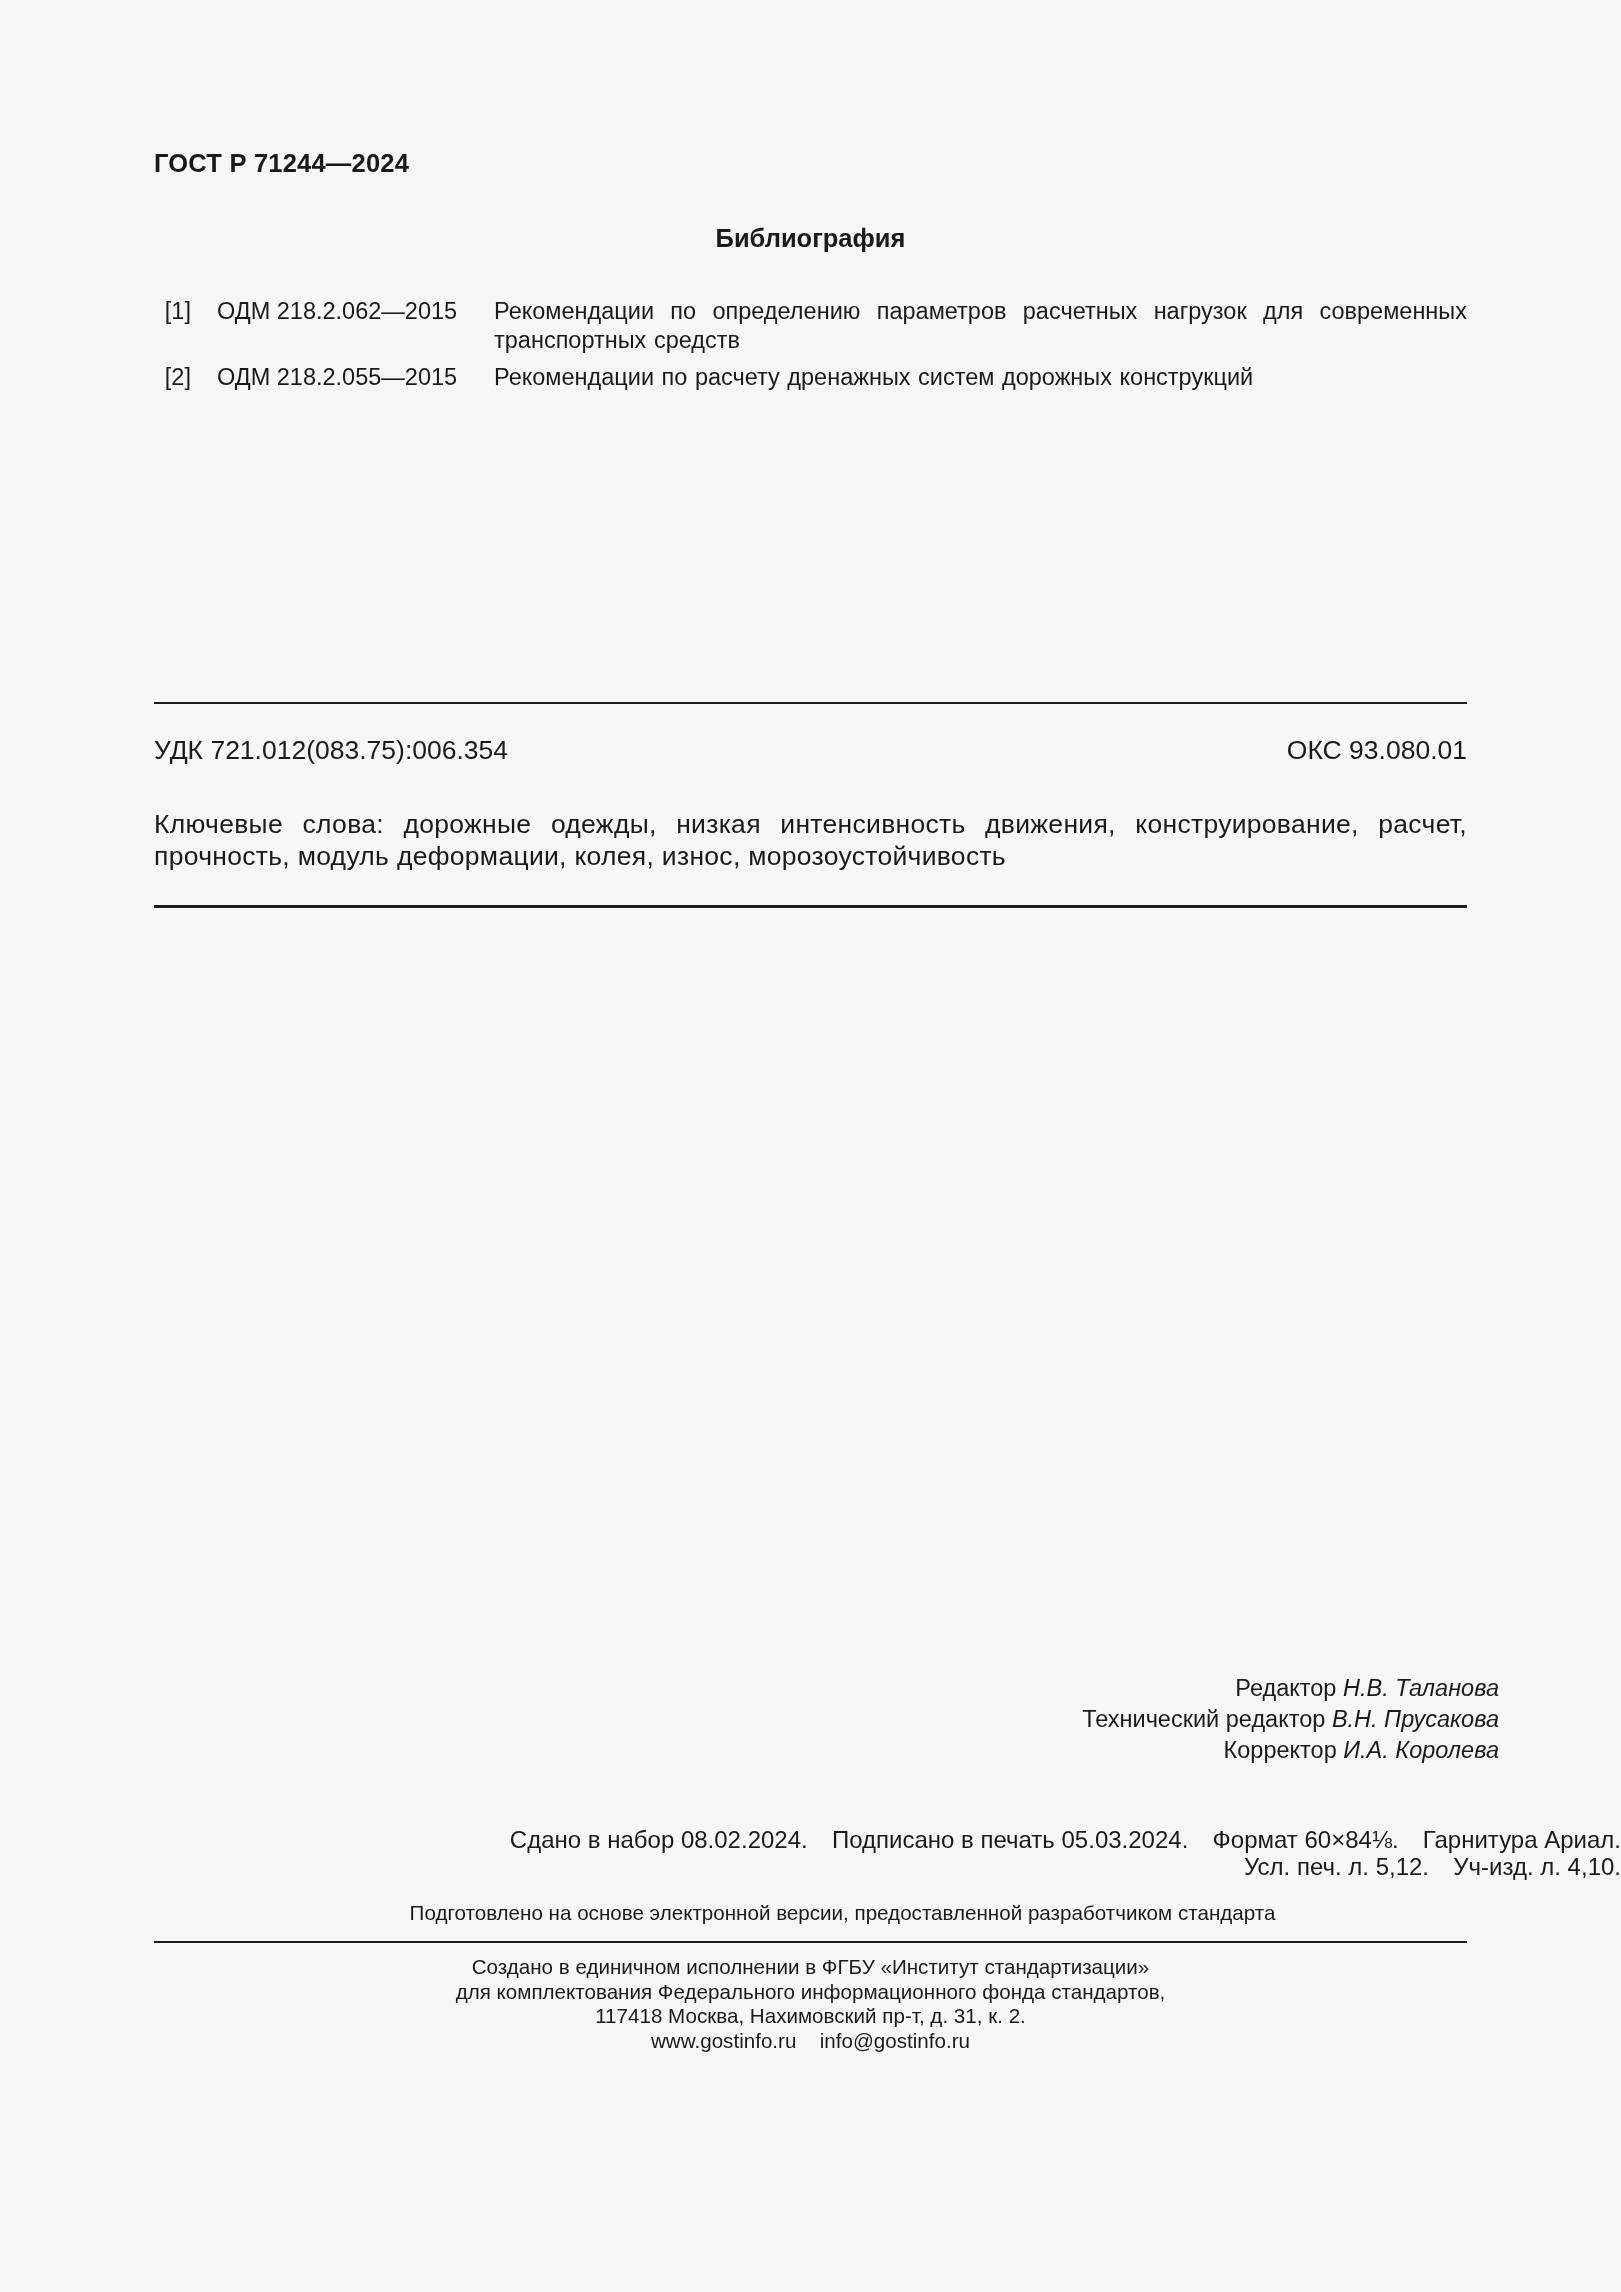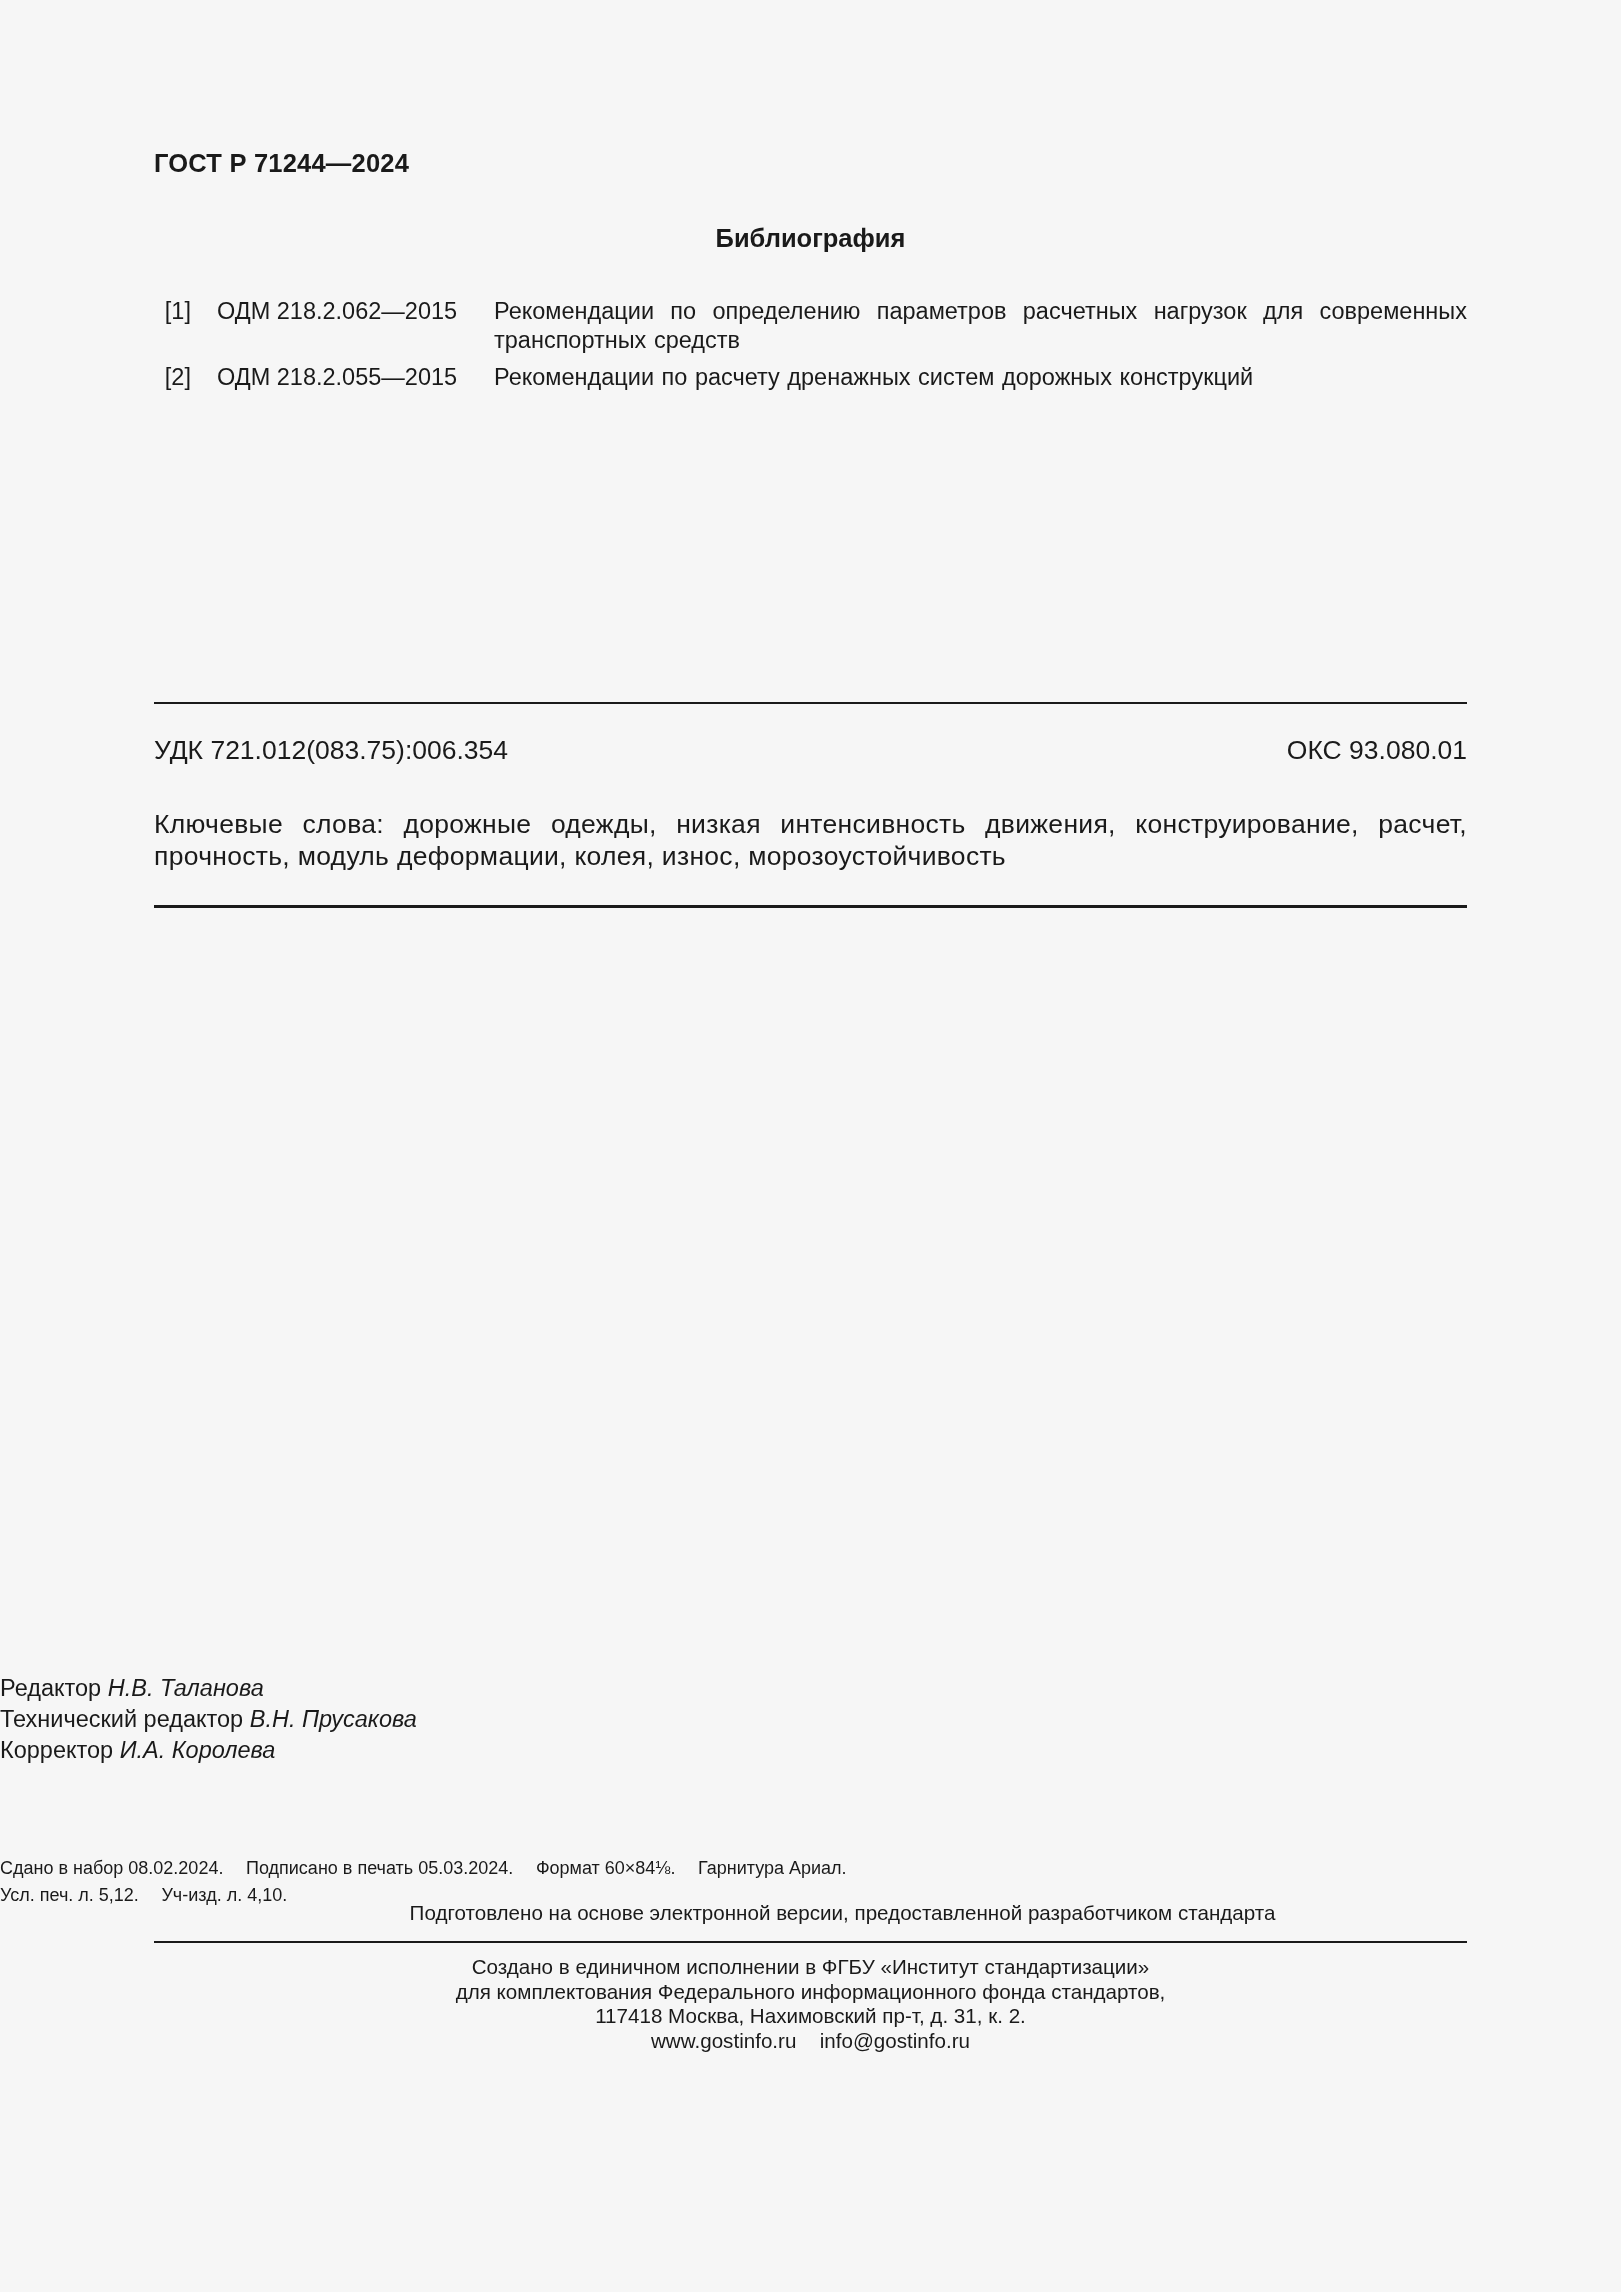--- a/index.html
+++ b/index.html
@@ -92,34 +92,33 @@
       font-size: 26.5px;
       line-height: 32px;
       text-align: justify;
       letter-spacing: 0.3px;
     }
     .credits {
       position: absolute;
       left: 0;
       width: 1499px;
       top: 1673px;
-      text-align: left;
+      text-align: right;
       font-size: 23.5px;
       line-height: 31px;
     }
     .credits .name { font-style: italic; }
     .print-info {
       position: absolute;
       left: 0;
       width: 1621px;
       top: 1827px;
-      text-align: left;
-      font-size: 18px;
+      text-align: right;
+      font-size: 24px;
       line-height: 26.5px;
-      margin-top: 28px;
     }
     .print-info span + span { margin-left: 17.6px; }
     .prepared {
       position: absolute;
       left: 0;
       width: 1621px;
       top: 1901px;
       text-align: center;
       font-size: 20.6px;
       padding-left: 32px;

